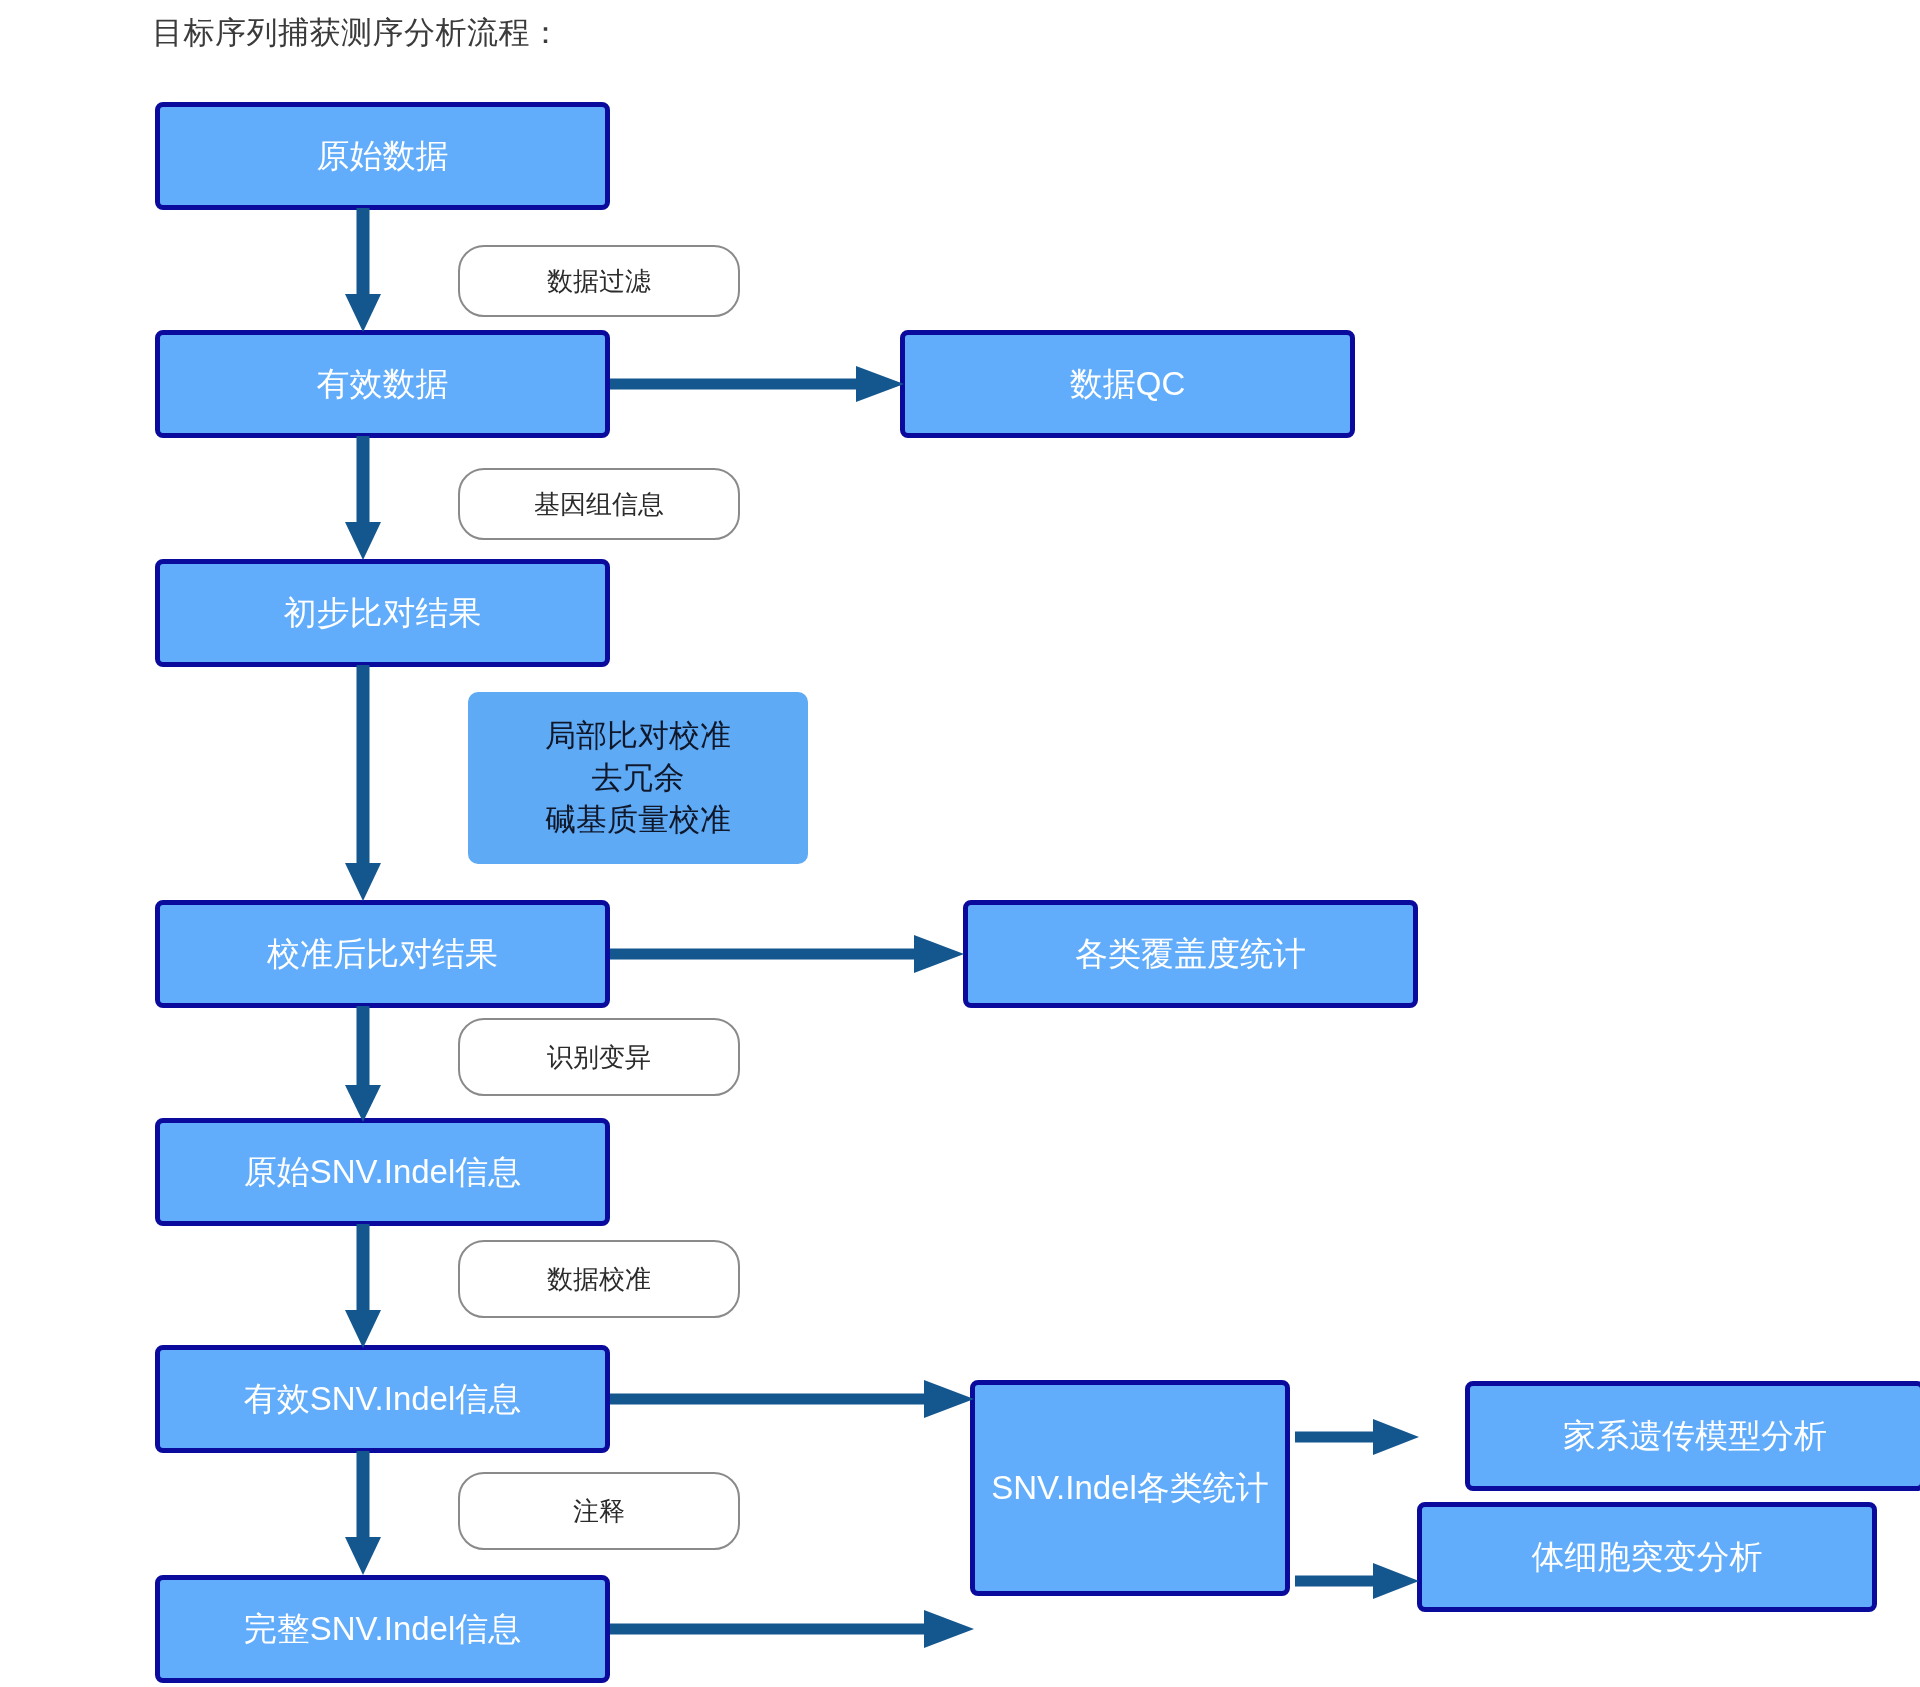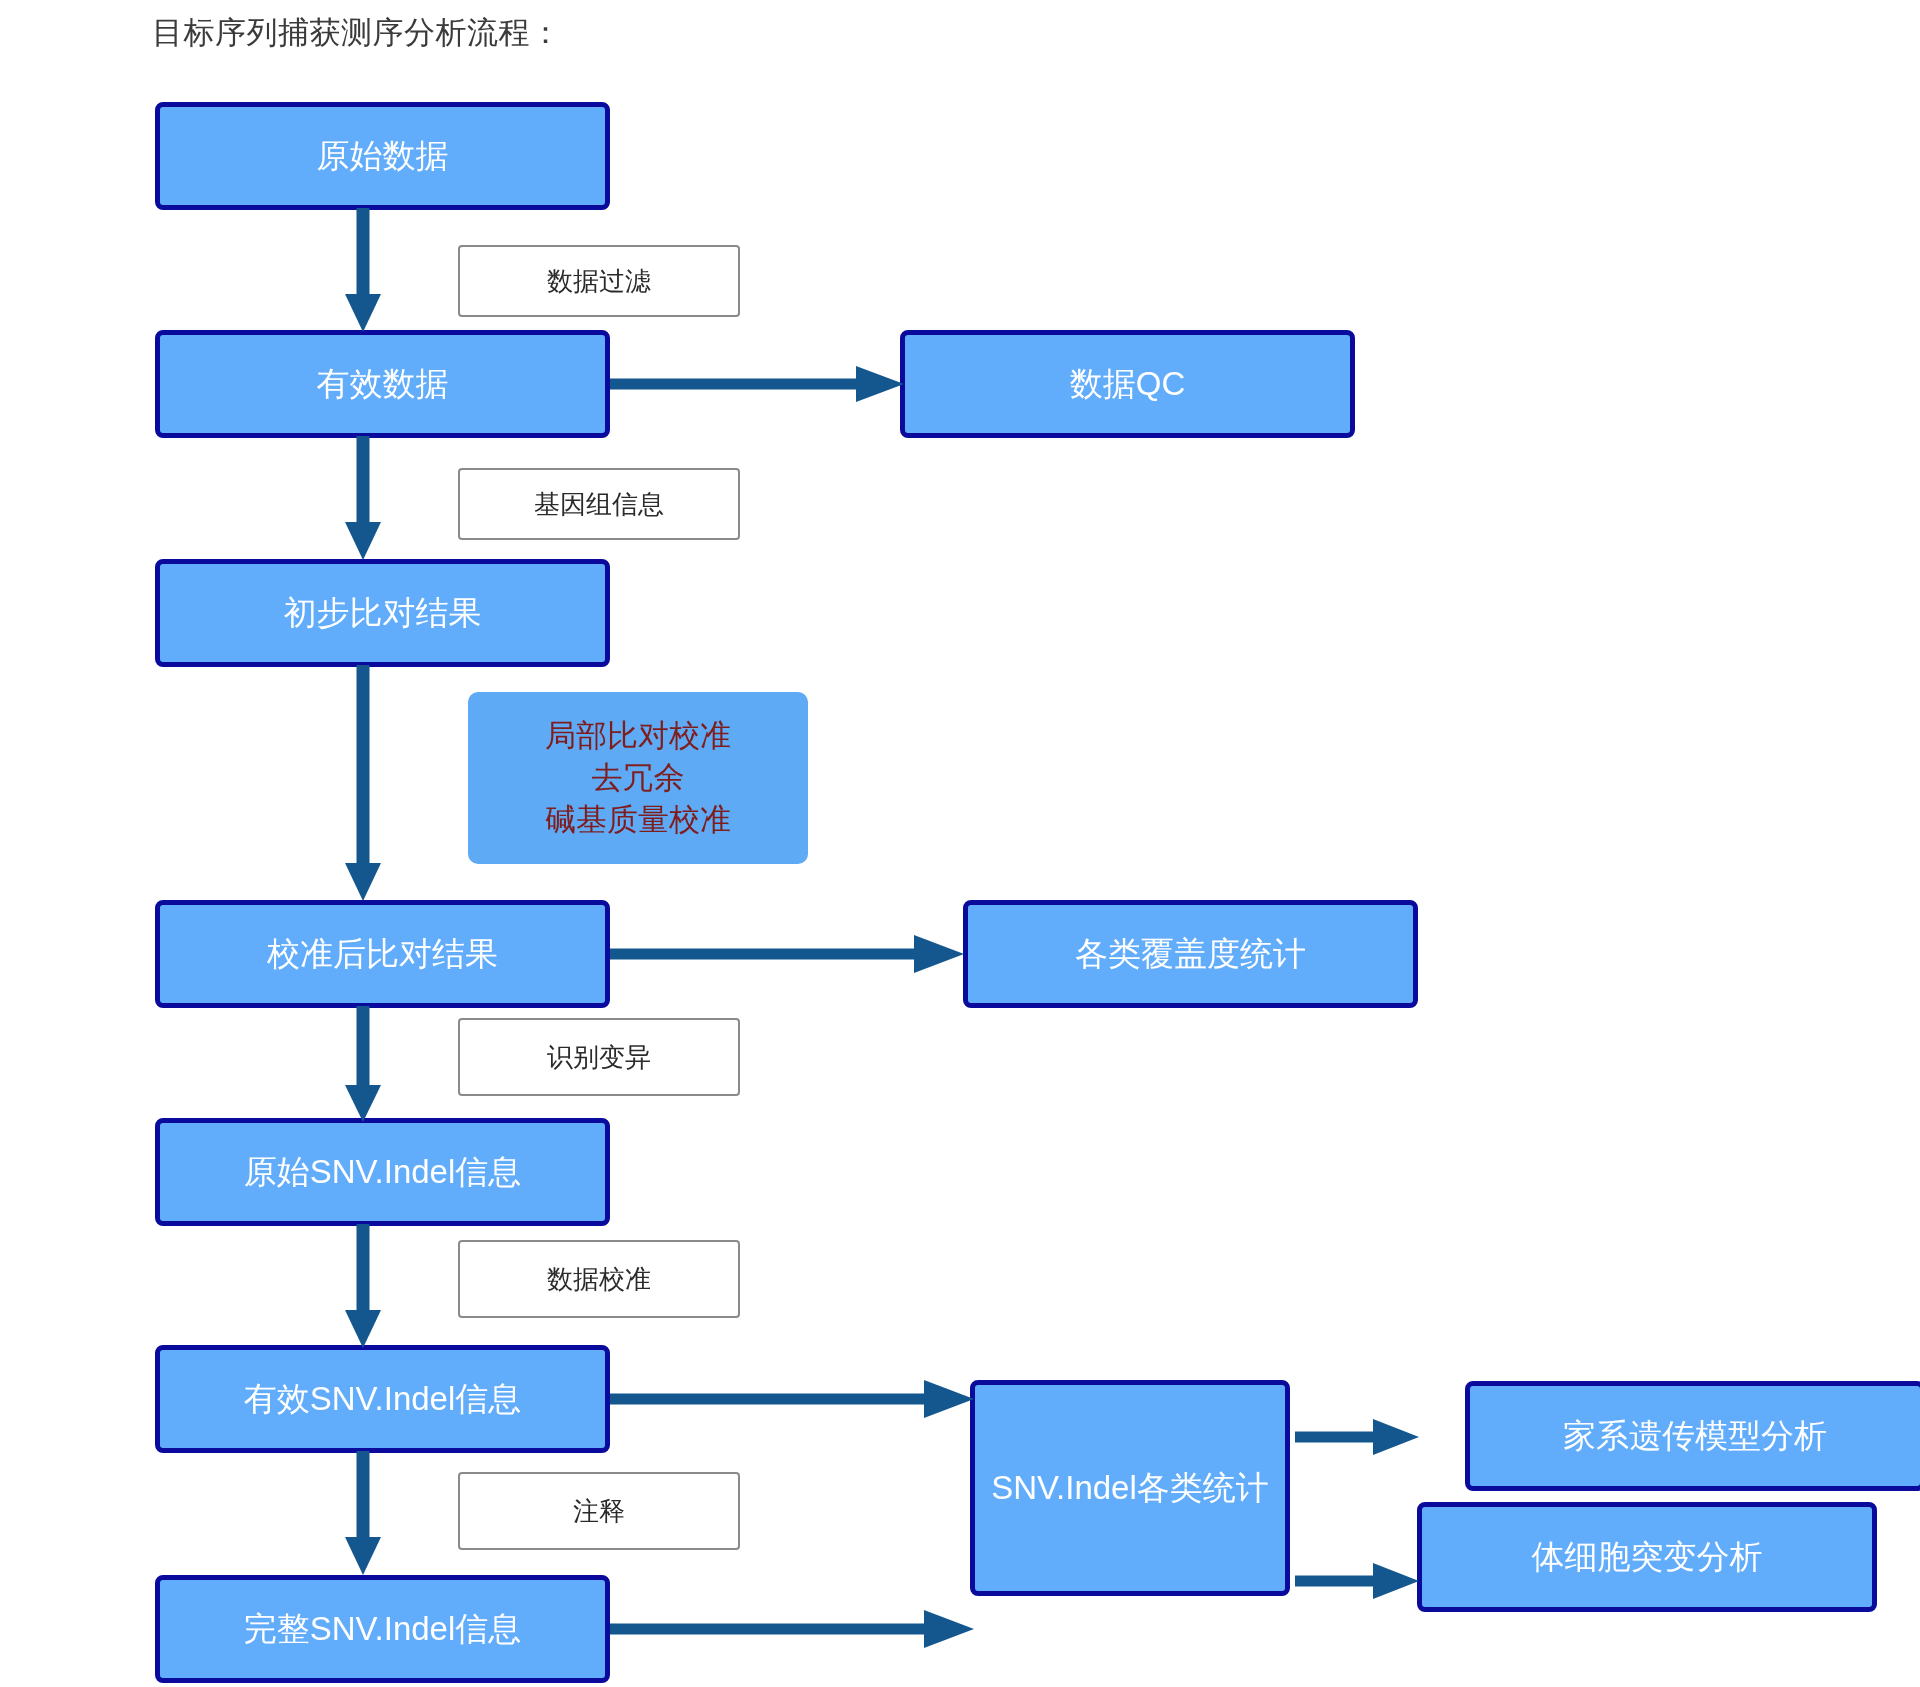--- a/index.html
+++ b/index.html
@@ -42,37 +42,37 @@
     line-height: 1.25;
     padding: 4px 10px;
   }
   
   .node-plain {
     position: absolute;
     box-sizing: border-box;
     background: #5FAAF5;
     border: none;
     border-radius: 10px;
-    color: #7f1d1d;
+    color: #0f172a;
     font-size: 31px;
     display: flex;
     align-items: center;
     justify-content: center;
     text-align: center;
     line-height: 1.35;
     padding: 4px 10px;
     white-space: pre-line;
   }
   
   .edge-label {
     position: absolute;
     box-sizing: border-box;
     background: #ffffff;
     border: 2px solid #8a8a8a;
-    border-radius: 4px;
+    border-radius: 26px;
     color: #2b2b2b;
     font-size: 26px;
     display: flex;
     align-items: center;
     justify-content: center;
     text-align: center;
   }
   
   .arrow {
     position: absolute;

